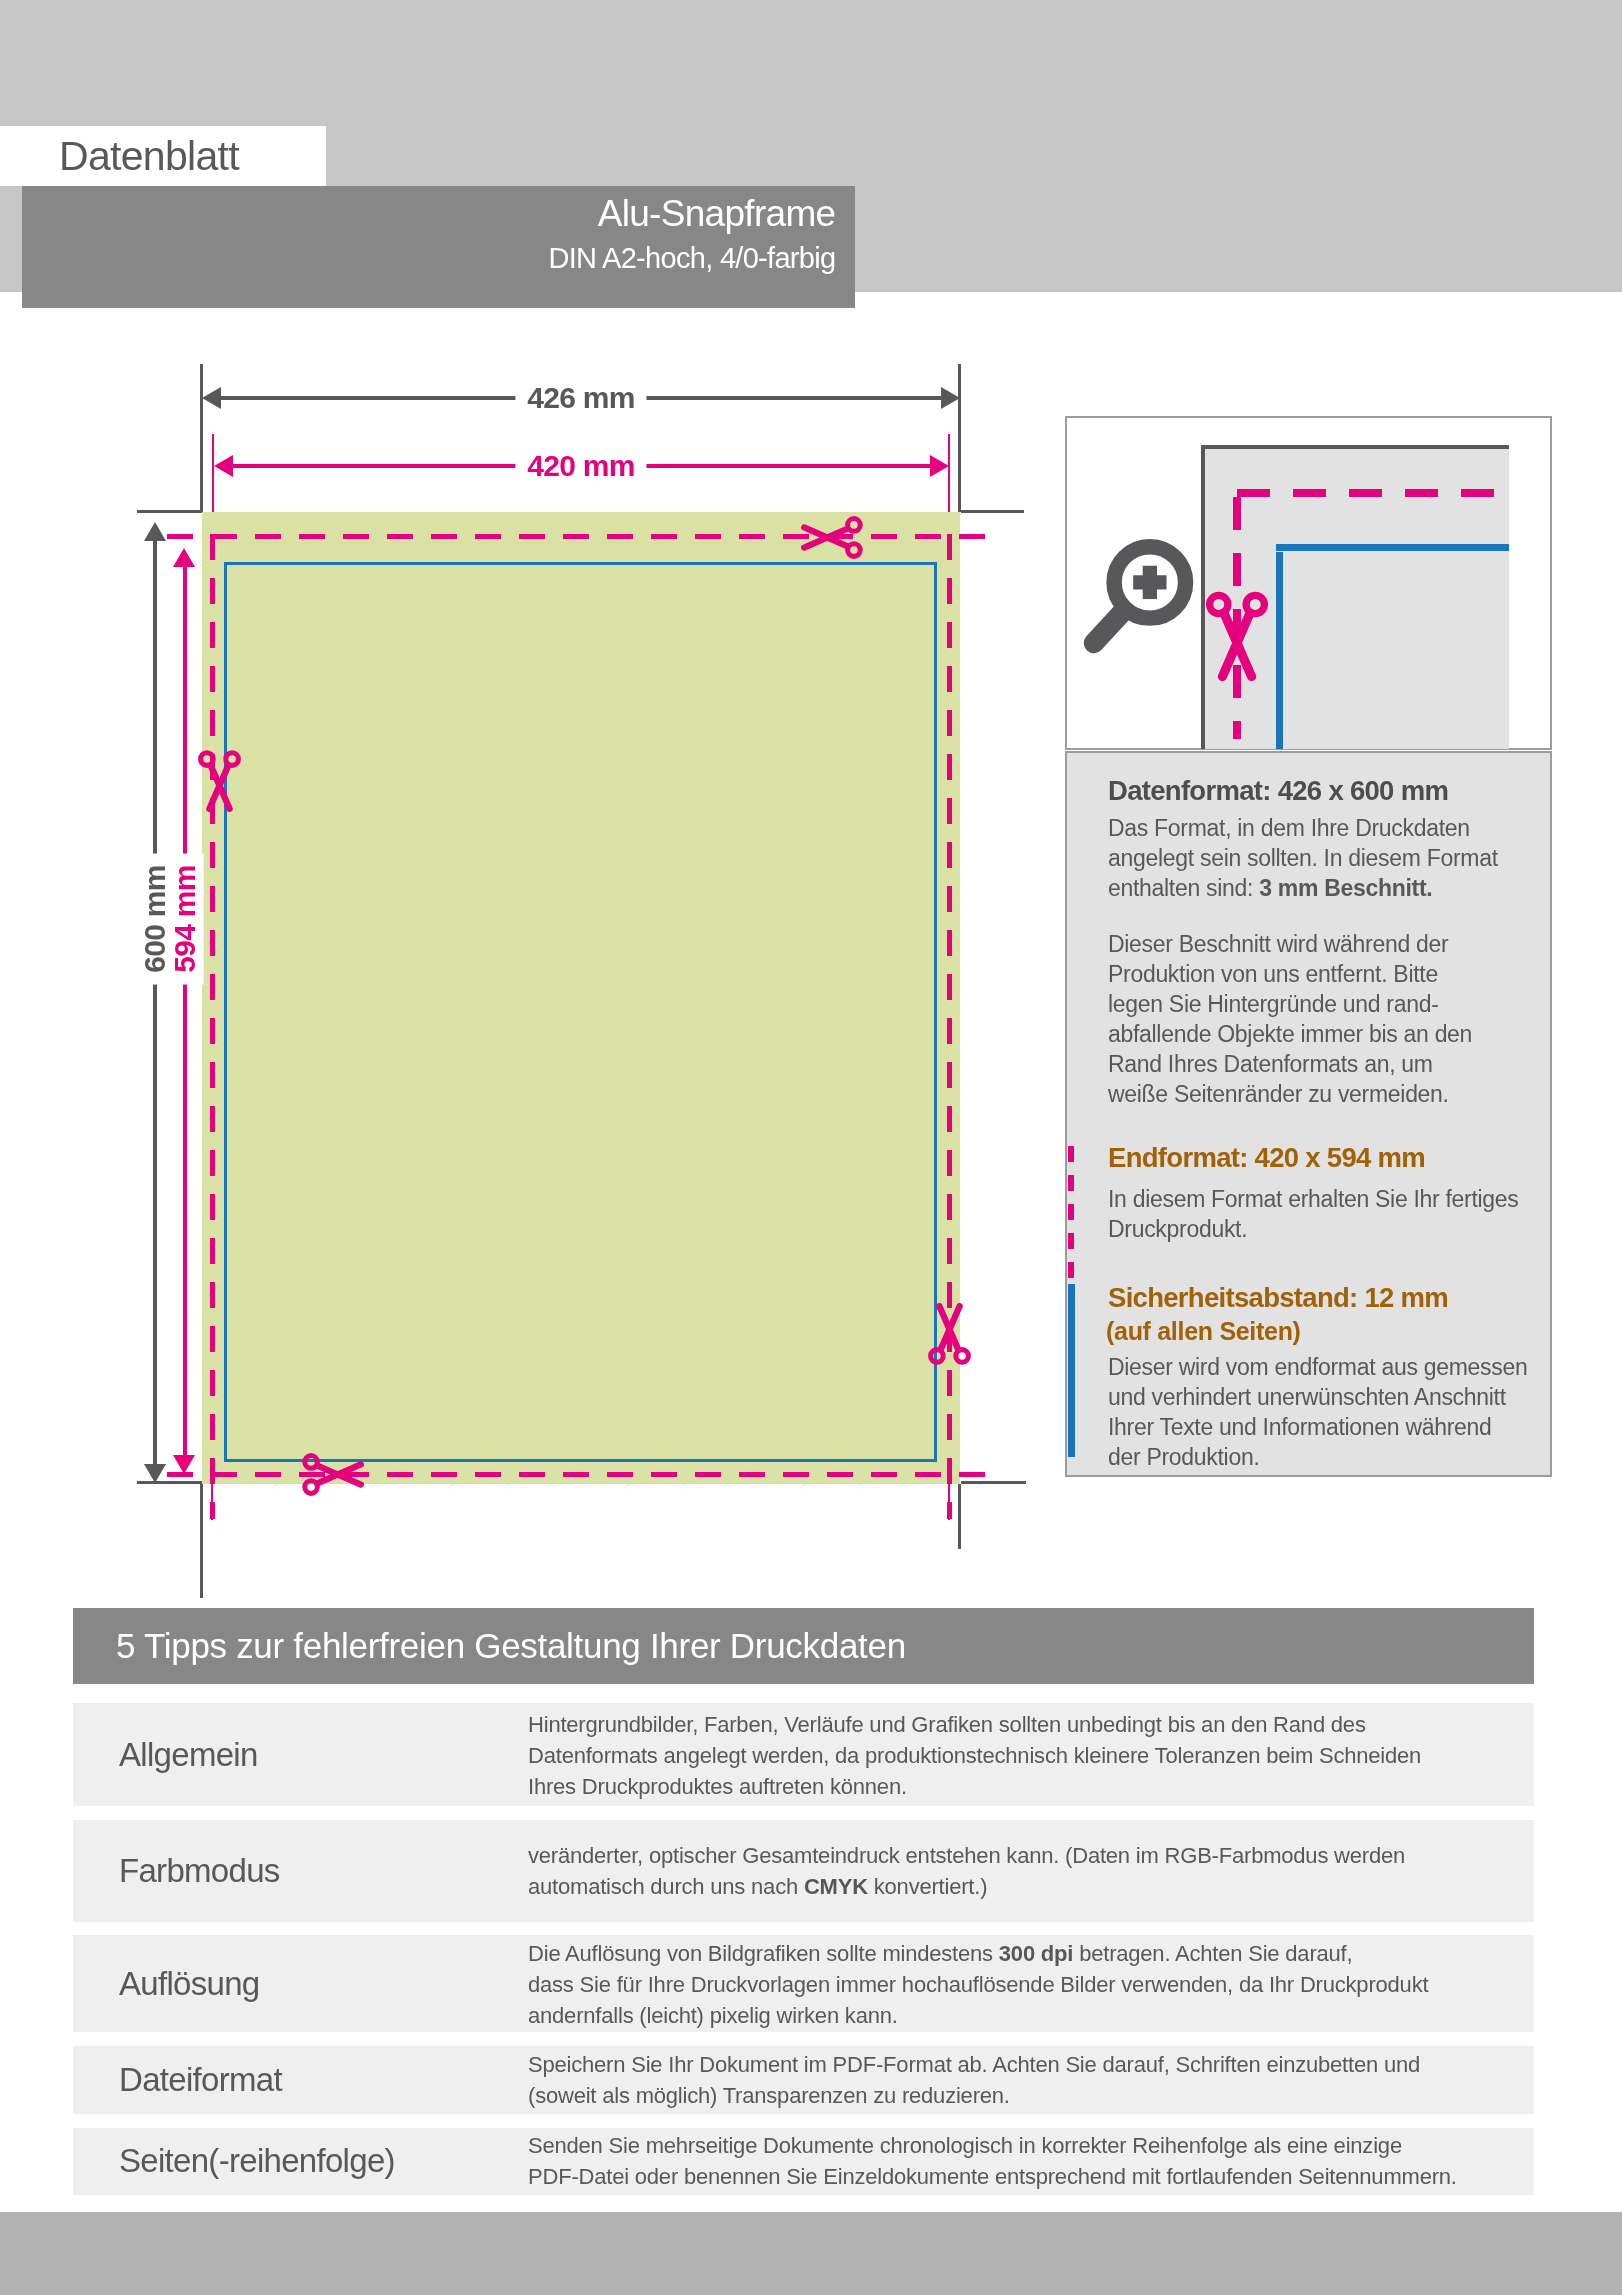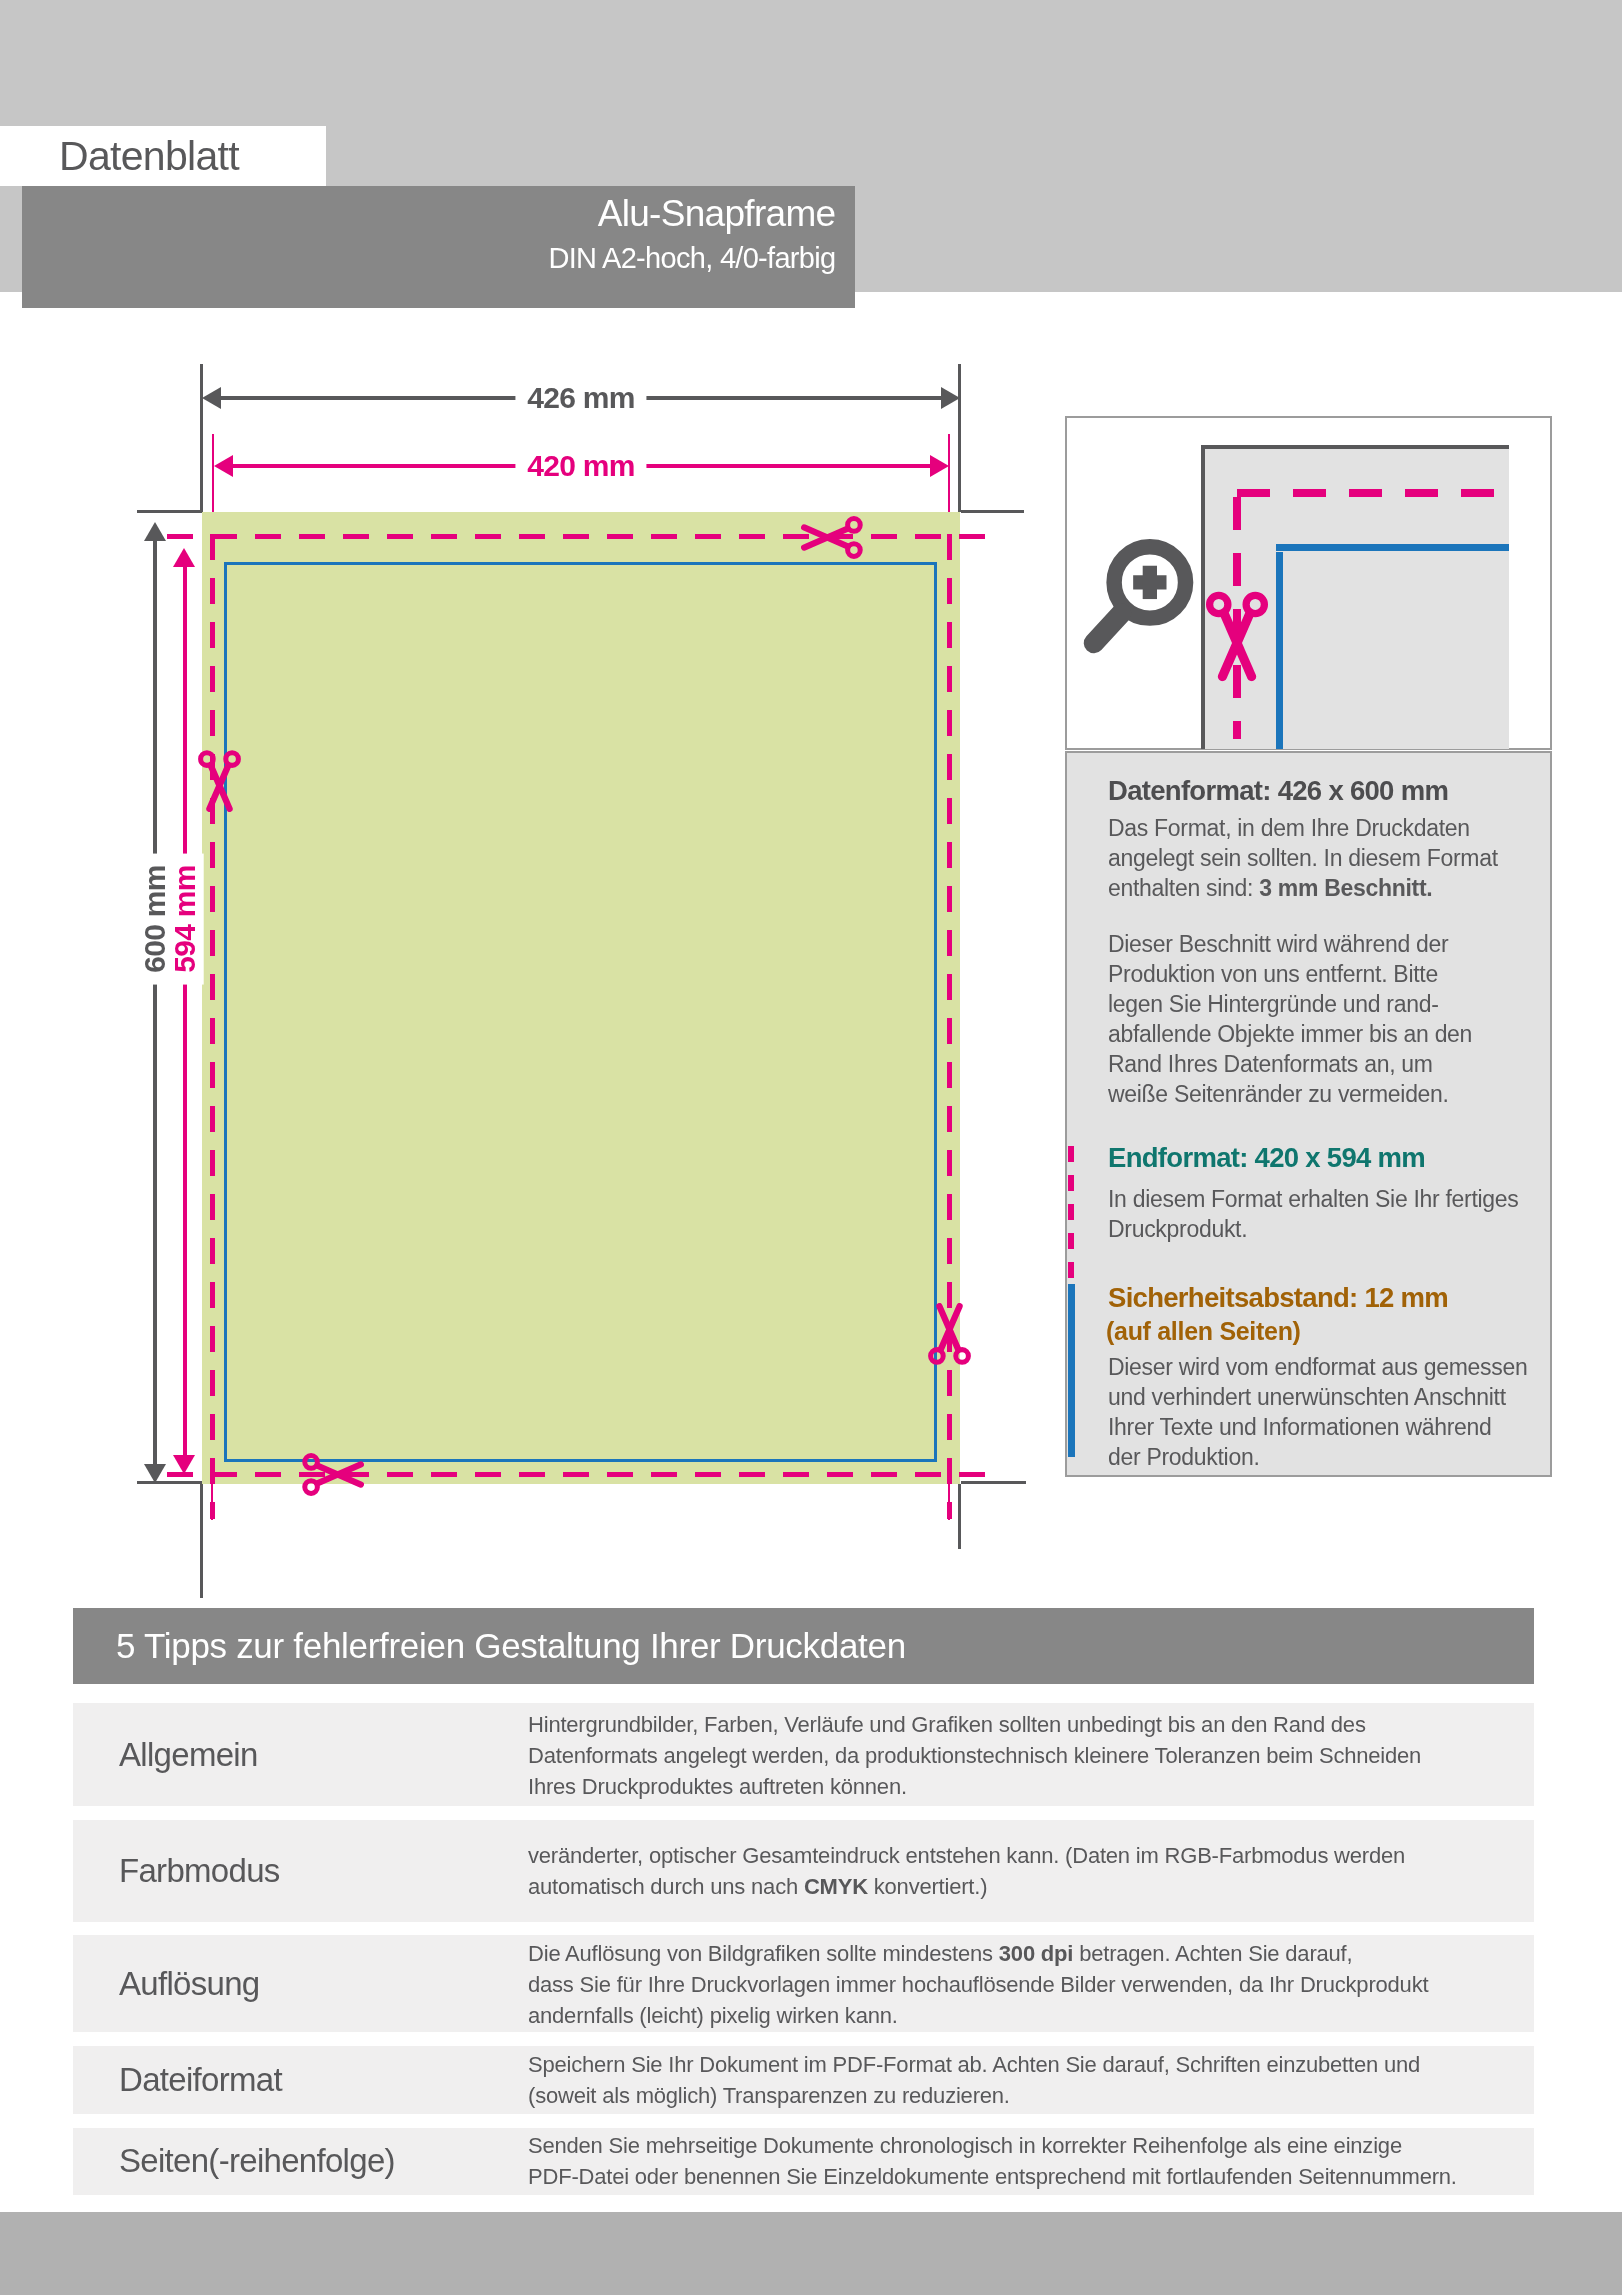--- a/index.html
+++ b/index.html
@@ -51,21 +51,21 @@
   .detail-box{left:1065px;top:416px;width:487px;height:334px;background:#ffffff;
               border:2px solid #9c9c9c;box-sizing:border-box;}
   .info-panel{left:1065px;top:751px;width:487px;height:726px;background:#e2e2e2;
               border:2px solid #9c9c9c;box-sizing:border-box;}
   .info-panel .heading{position:absolute;left:41px;font-size:27.5px;font-weight:bold;letter-spacing:-0.7px;white-space:nowrap;}
   .info-panel .subheading{position:absolute;left:39px;font-size:25px;font-weight:bold;letter-spacing:-0.3px;}
   .info-panel .body{position:absolute;left:41px;font-size:23px;line-height:30px;letter-spacing:-0.3px;color:#58585a;}
   .info-panel .line{white-space:nowrap;}
   .b{font-weight:bold;margin-top:7px;}
   #sec-datenformat .heading{color:#4d4d4f;}
-  #sec-endformat .heading{color:#0f766e;}
+  #sec-endformat .heading{color:#a16207;}
   #sec-sicherheit .heading,#sec-sicherheit .subheading{color:#a16207;}
   .end-dash{left:1.3px;top:393px;width:5.9px;height:164px;
             background:repeating-linear-gradient(to bottom,#e5007d 0 15.7px,transparent 15.7px 29px);}
   .safe-bar{left:1.3px;top:531px;width:6.5px;height:173px;background:#1b75bb;}
 
   
   .d-fill{left:1205px;top:449px;width:304px;height:300px;background:#e2e2e2;}
   .d-dash-h{left:1237px;top:489px;width:272px;height:7.9px;
             background:repeating-linear-gradient(to right,#e5007d 0 33px,transparent 33px 56px);}
   .d-dash-v{left:1233px;top:497px;width:7.9px;height:242px;

